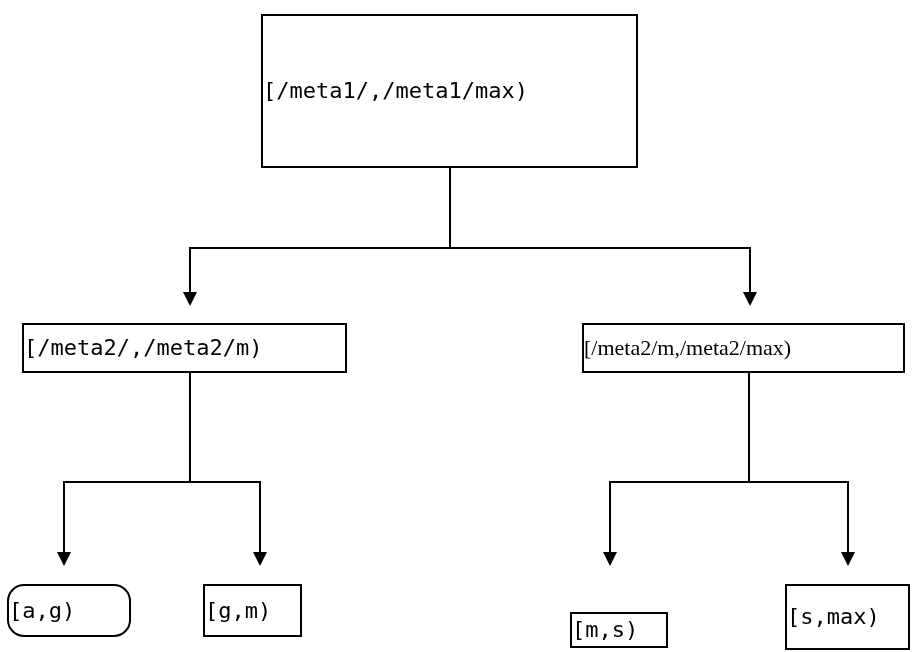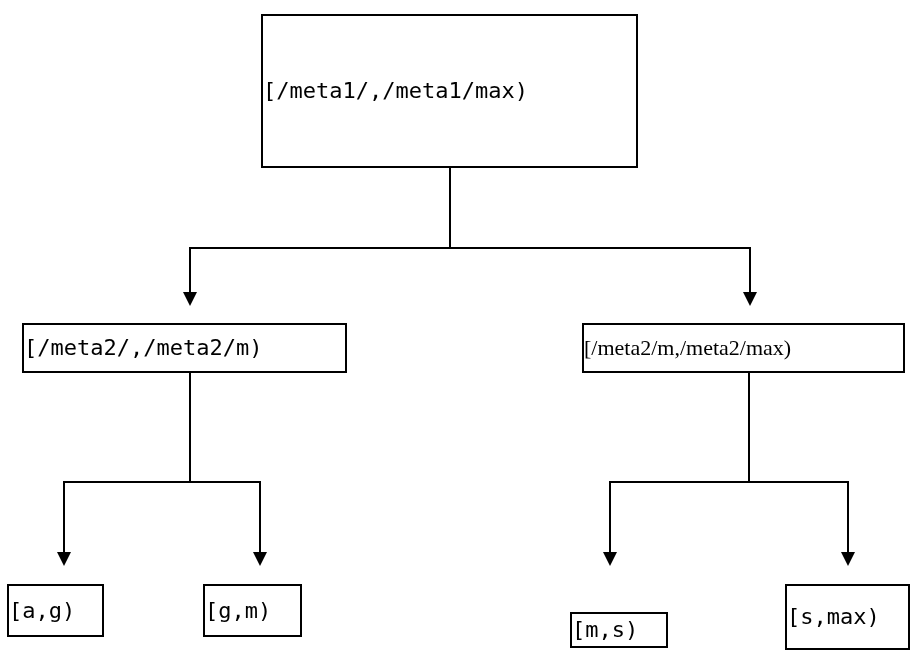--- a/index.html
+++ b/index.html
@@ -39,21 +39,21 @@
     height: 0;
     border-left: 7px solid transparent;
     border-right: 7px solid transparent;
     border-top: 14px solid #000000;
   }
 
   
   #node-root  { left: 261px; top: 14px;  width: 377px; height: 154px; }
   #node-left  { left: 22px;  top: 323px; width: 325px; height: 50px; }
   #node-right { left: 582px; top: 323px; width: 323px; height: 50px; font-family: Liberation Serif, serif; }
-  #leaf-ag    { left: 7px;   top: 584px; width: 97px; height: 53px; }
+  #leaf-ag    { left: 7px;   top: 584px; width: 124px; height: 53px; border-radius: 17px; }
   #leaf-gm    { left: 203px; top: 584px; width: 99px;  height: 53px; }
   #leaf-ms    { left: 570px; top: 584px; width: 98px;  height: 36px; margin-top: 28px; }
   #leaf-smax  { left: 777px; top: 584px; width: 125px; height: 66px; margin-left: 8px; }
 
   
   #c1-stem  { left: 449px; top: 168px; height: 80px; }
   #c1-hbar  { left: 189px; top: 247px; width: 562px; }
   #c1-ldrop { left: 189px; top: 247px; height: 46px; }
   #c1-rdrop { left: 749px; top: 247px; height: 46px; }
   #c1-larrow { left: 183px; top: 292px; }

